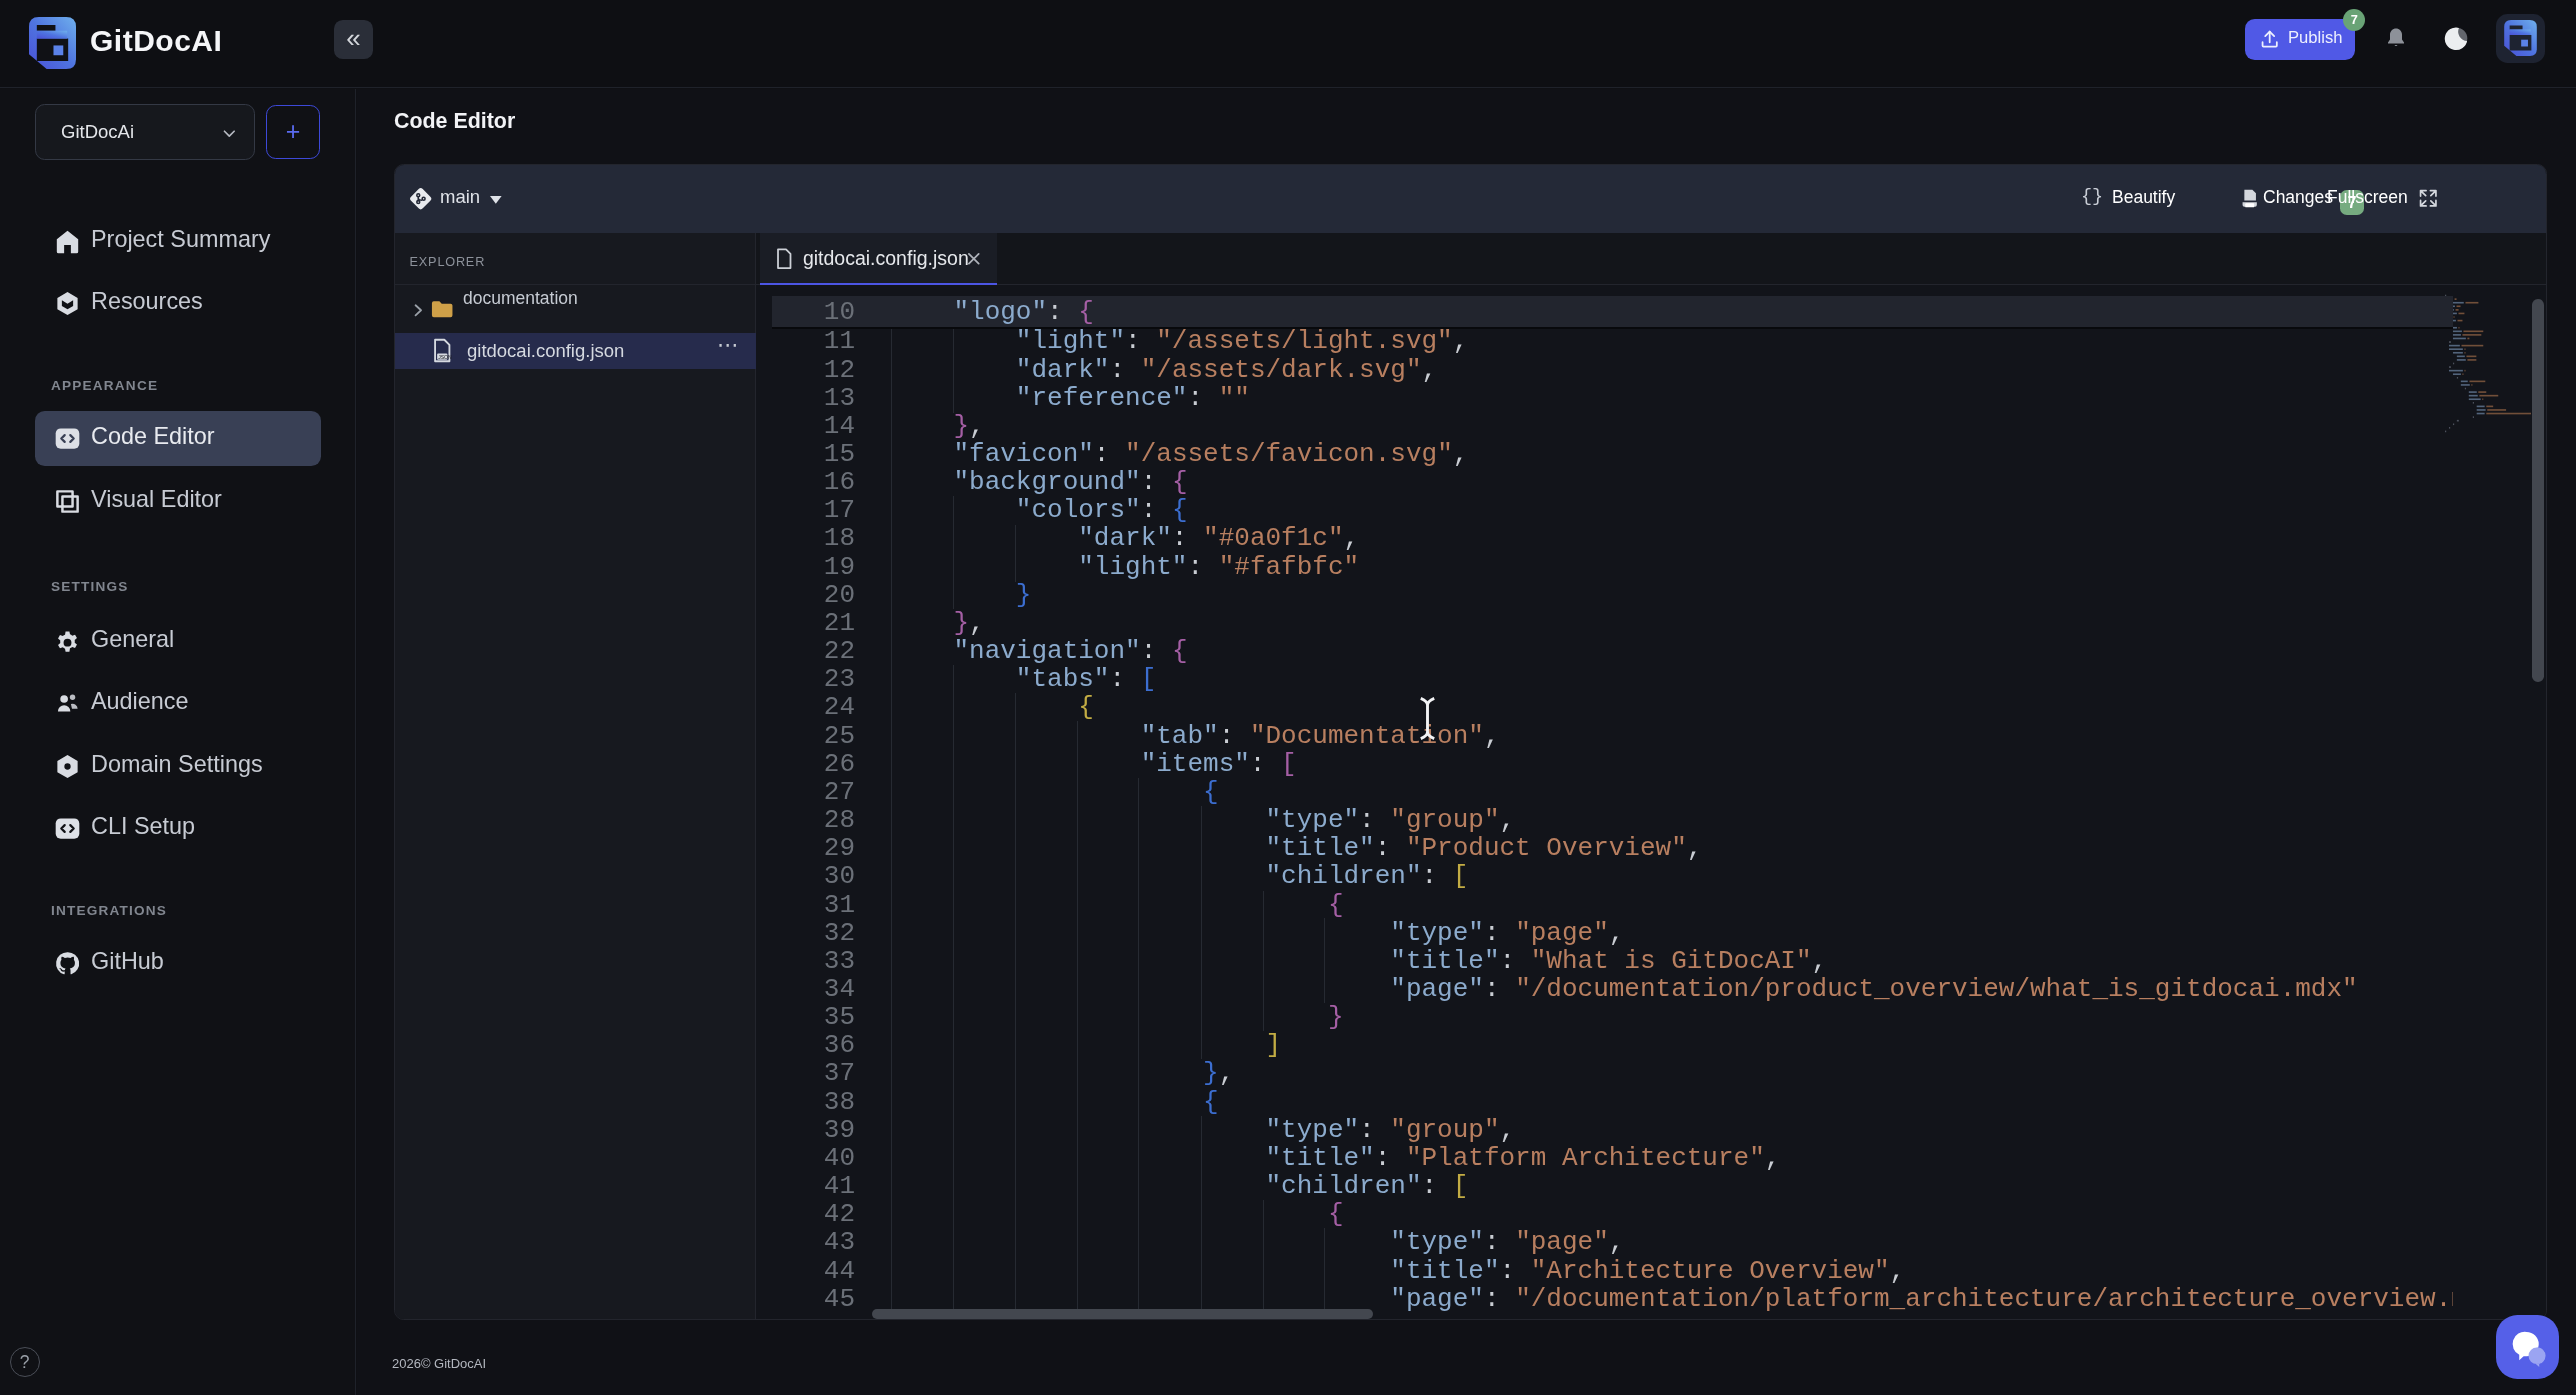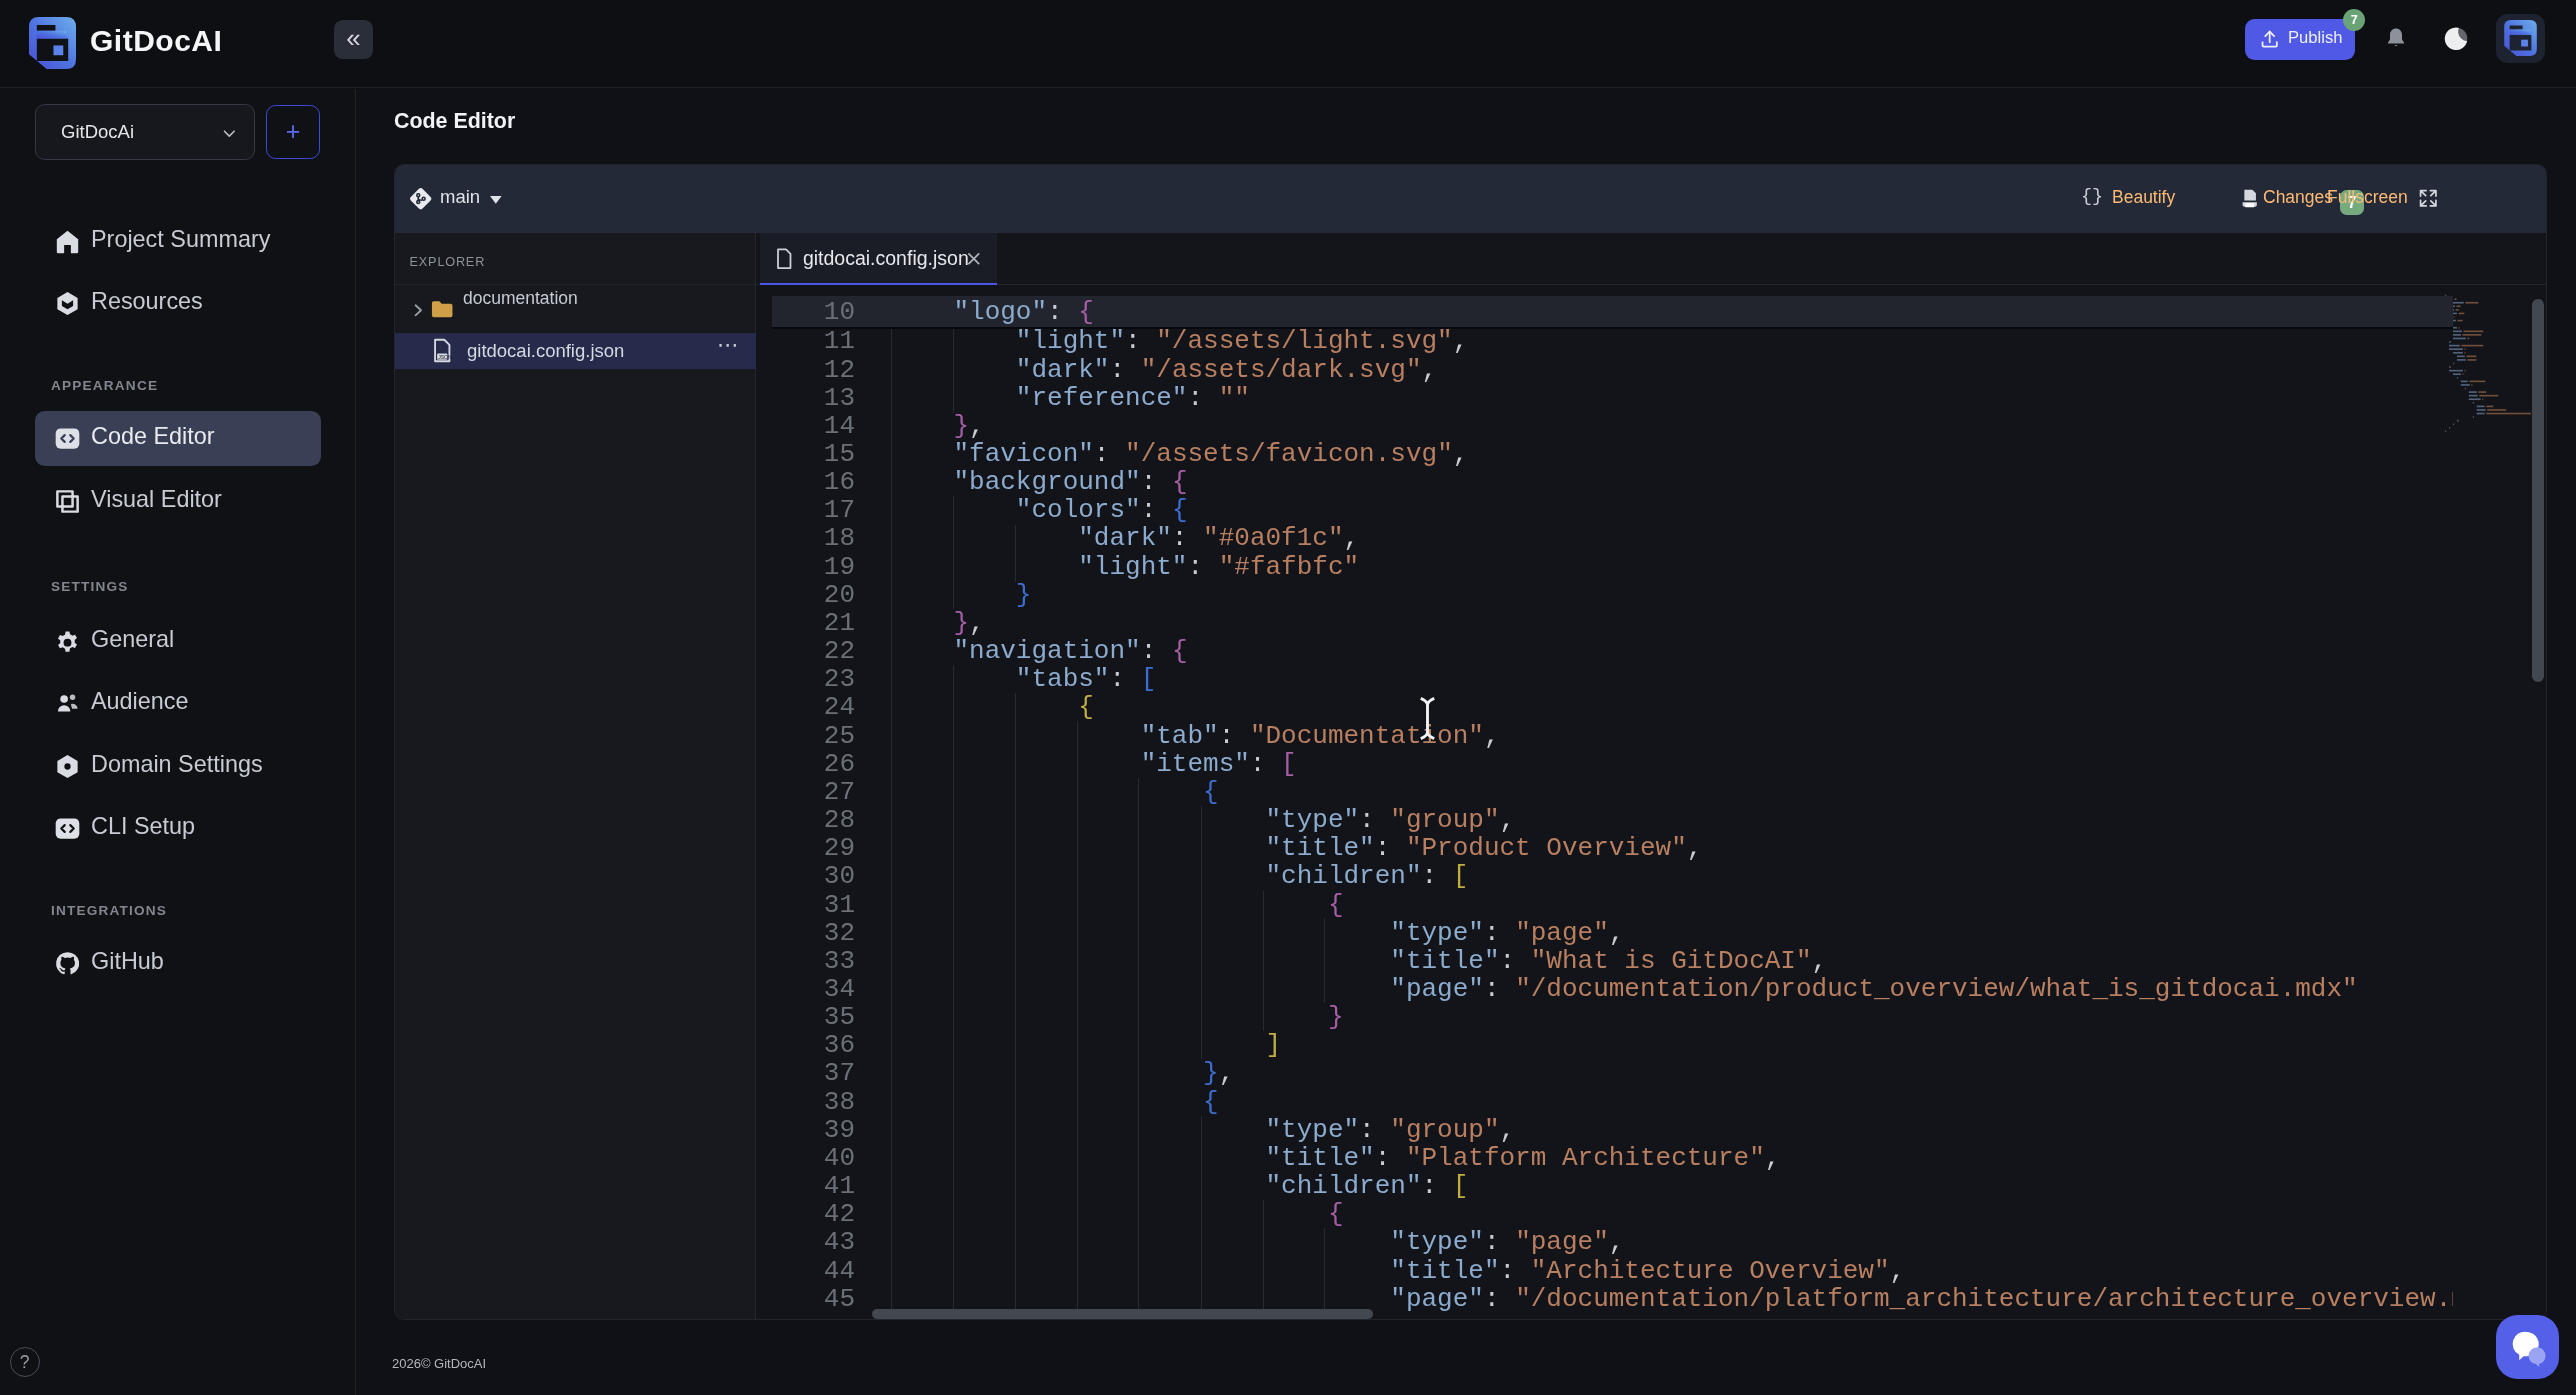--- a/index.html
+++ b/index.html
@@ -40,21 +40,21 @@
     text-align:center; line-height:28px; }
   
   #main { position:absolute; left:357px; top:89px; width:2219px; height:1307px;
     background:#101116; }
   #title { position:absolute; left:394px; top:109px; font-size:21.4px; font-weight:700;
     color:#f2f3f6; }
   #panel { position:absolute; left:394px; top:164px; width:2153px; height:1156px;
     background:#12141a; border:1px solid #23252d; border-radius:9.7px; overflow:hidden; }
   
   #toolbar { position:absolute; left:0; top:0; width:2151px; height:68px; background:#242937; }
-  #toolbar .titem { position:absolute; top:0; height:68px; color:#fdba74; font-size:17.5px; }
+  #toolbar .titem { position:absolute; top:0; height:68px; color:#ffffff; font-size:17.5px; }
   
   #exphdr { position:absolute; left:0; top:68px; width:361px; height:52px; background:#17191f;
     border-right:1px solid #23252d; border-bottom:1px solid #23252d; }
   #exphdr span { position:absolute; left:14.6px; top:22.4px; font-size:12.7px; color:#8d929b;
     letter-spacing:0.8px; }
   #tabbar { position:absolute; left:361px; top:68px; width:1790px; height:52px;
     background:#13151a; border-bottom:1px solid #23252d; }
   #tab1 { position:absolute; left:3.9px; top:0px; width:237px; height:52px; background:#1a1d25;
     border-bottom:2.9px solid #4c55e4; color:#e6e8ec; font-size:19.5px; }
   

